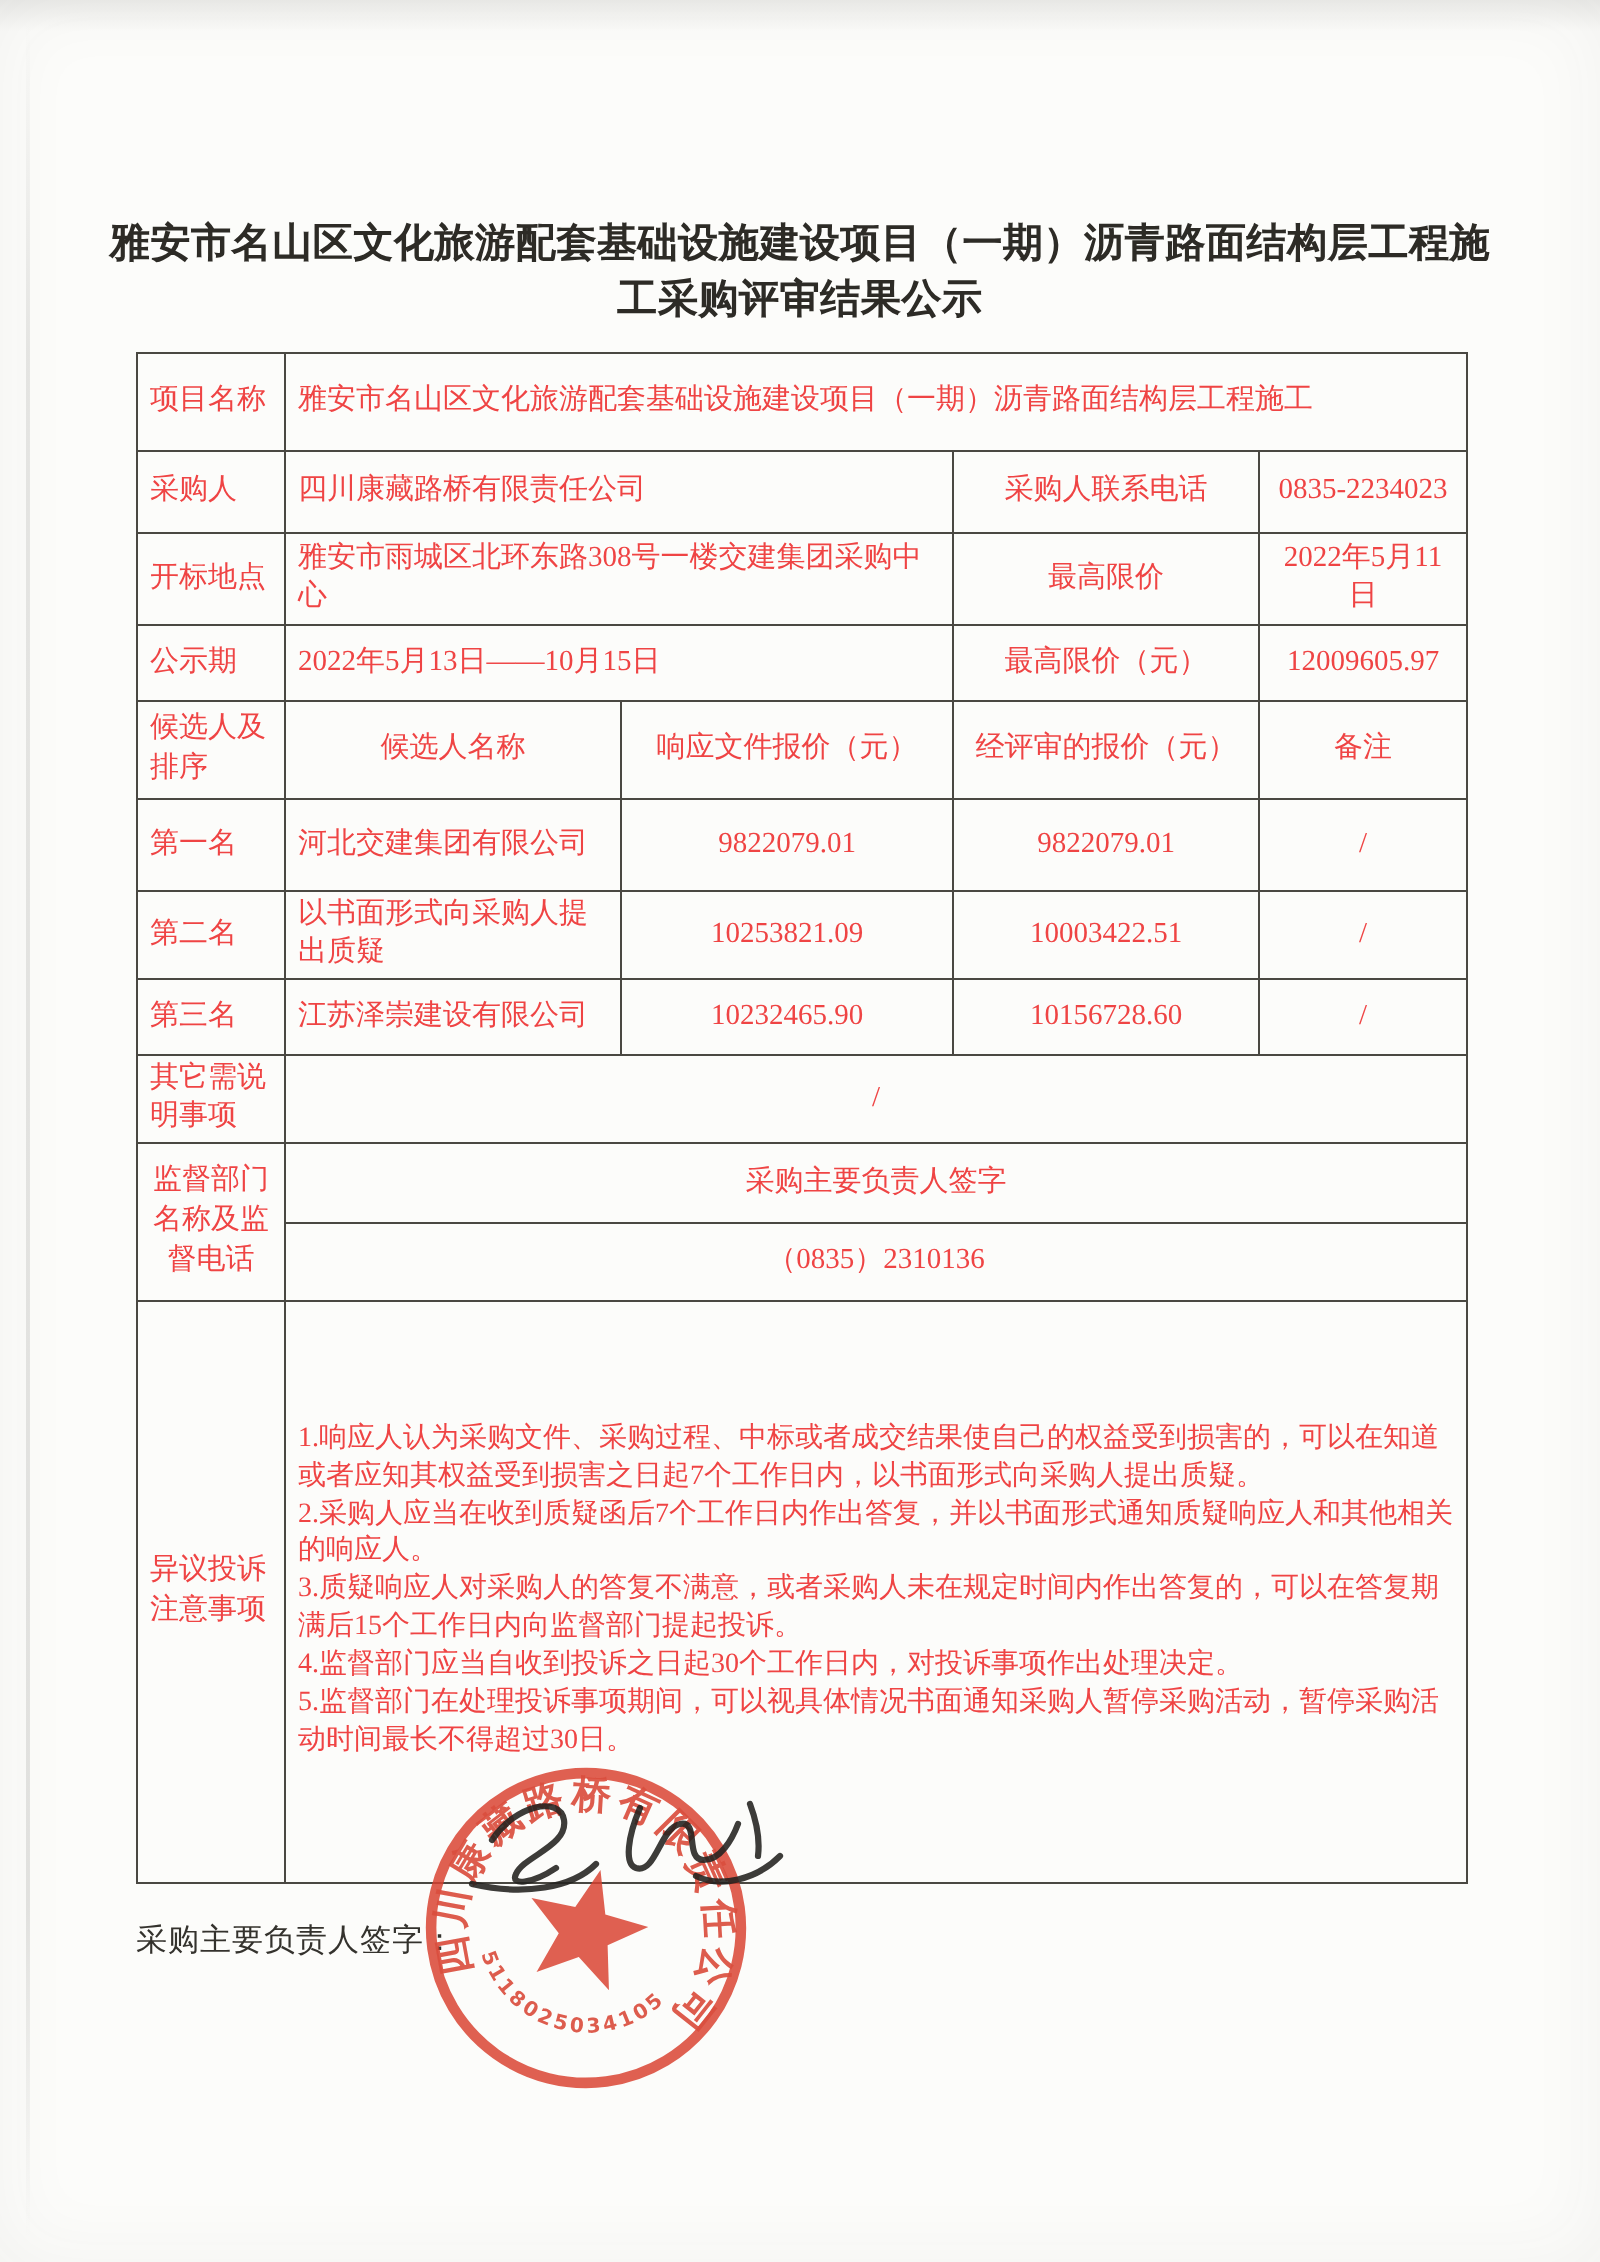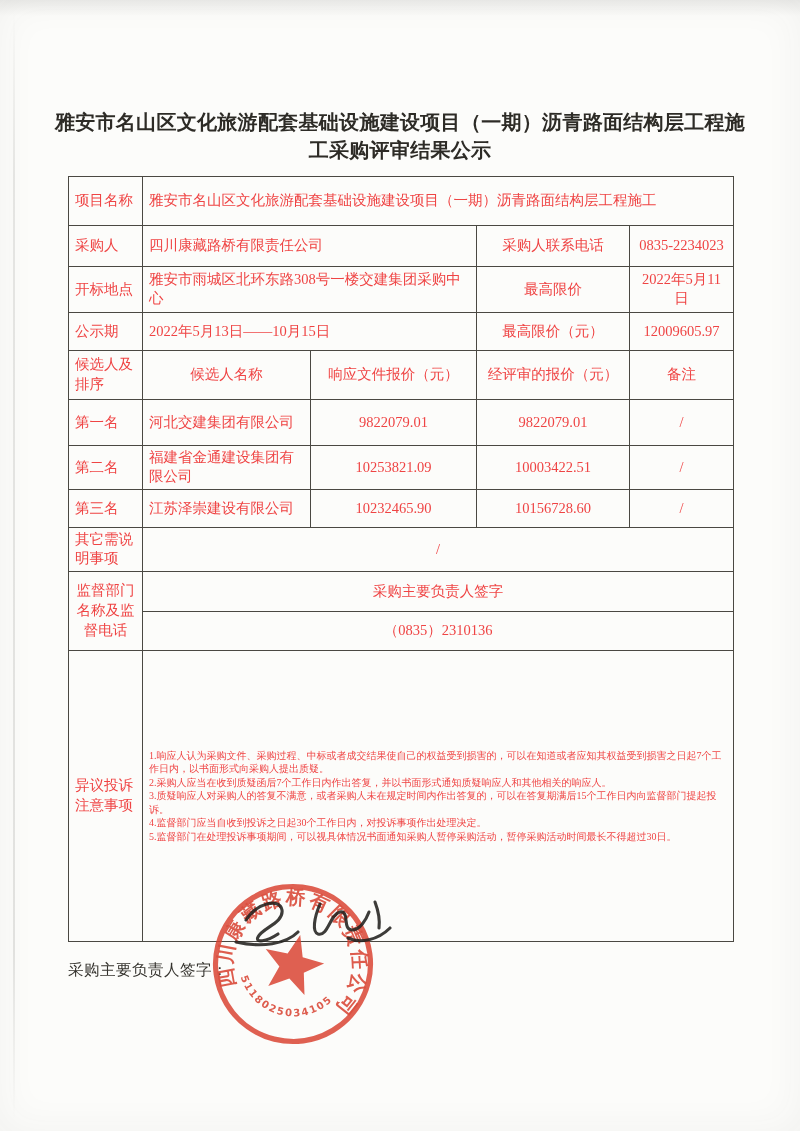--- a/index.html
+++ b/index.html
@@ -56,21 +56,21 @@
   tr.h43 td { height: 43px; }
   tr.h40 td { height: 40px; font-family: Liberation Serif, serif; }
   tr.h39 td { height: 39px; }
   tr.h38 td { height: 38px; }
   tr.h37 td { height: 37px; margin-top: 28px; }
   tr.h290 td { height: 290px; }
   td.objection-content {
     vertical-align: middle;
     padding: 10px 10px 10px 7px;
     line-height: 1.48;
-    font-size: 10px;
+    font-size: 14px;
   }
   .objection-item { margin: 0; }
   .sig-row {
     position: absolute;
     left: 68px; top: 912px;
     font-size: 15.5px;
     color: #34322d;
     letter-spacing: 0.5px;
     margin-top: 48px;
   }
@@ -135,21 +135,21 @@
       </tr>
       <tr class="h45">
         <td>第一名</td>
         <td>河北交建集团有限公司</td>
         <td class="c">9822079.01</td>
         <td class="c">9822079.01</td>
         <td class="c">/</td>
       </tr>
       <tr class="h43">
         <td>第二名</td>
-        <td>福建省金通建设集团有限公司</td>
+        <td>以书面形式向采购人提出质疑</td>
         <td class="c">10253821.09</td>
         <td class="c">10003422.51</td>
         <td class="c">/</td>
       </tr>
       <tr class="h37">
         <td>第三名</td>
         <td>江苏泽崇建设有限公司</td>
         <td class="c">10232465.90</td>
         <td class="c">10156728.60</td>
         <td class="c">/</td>

